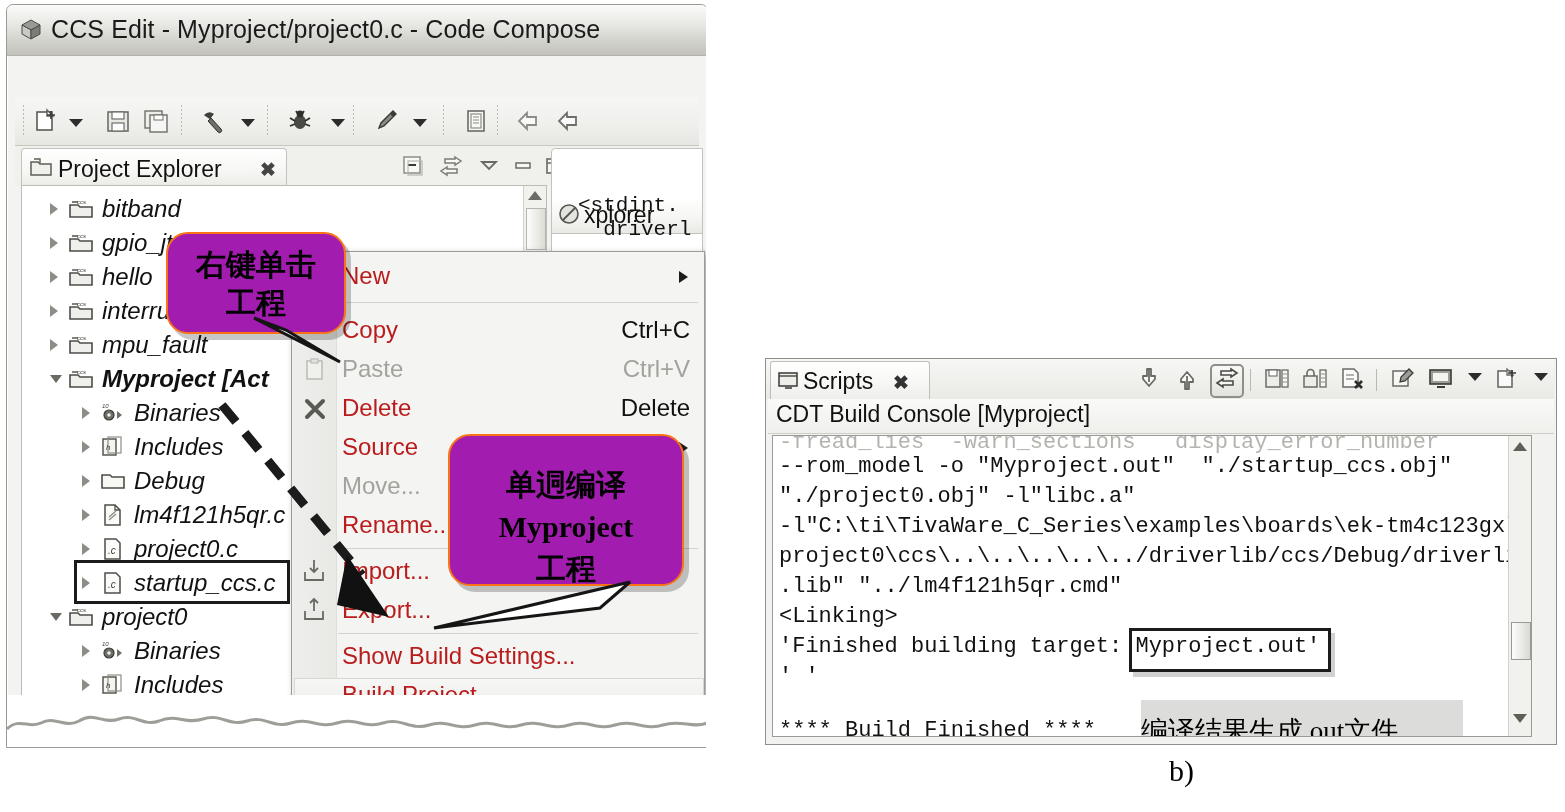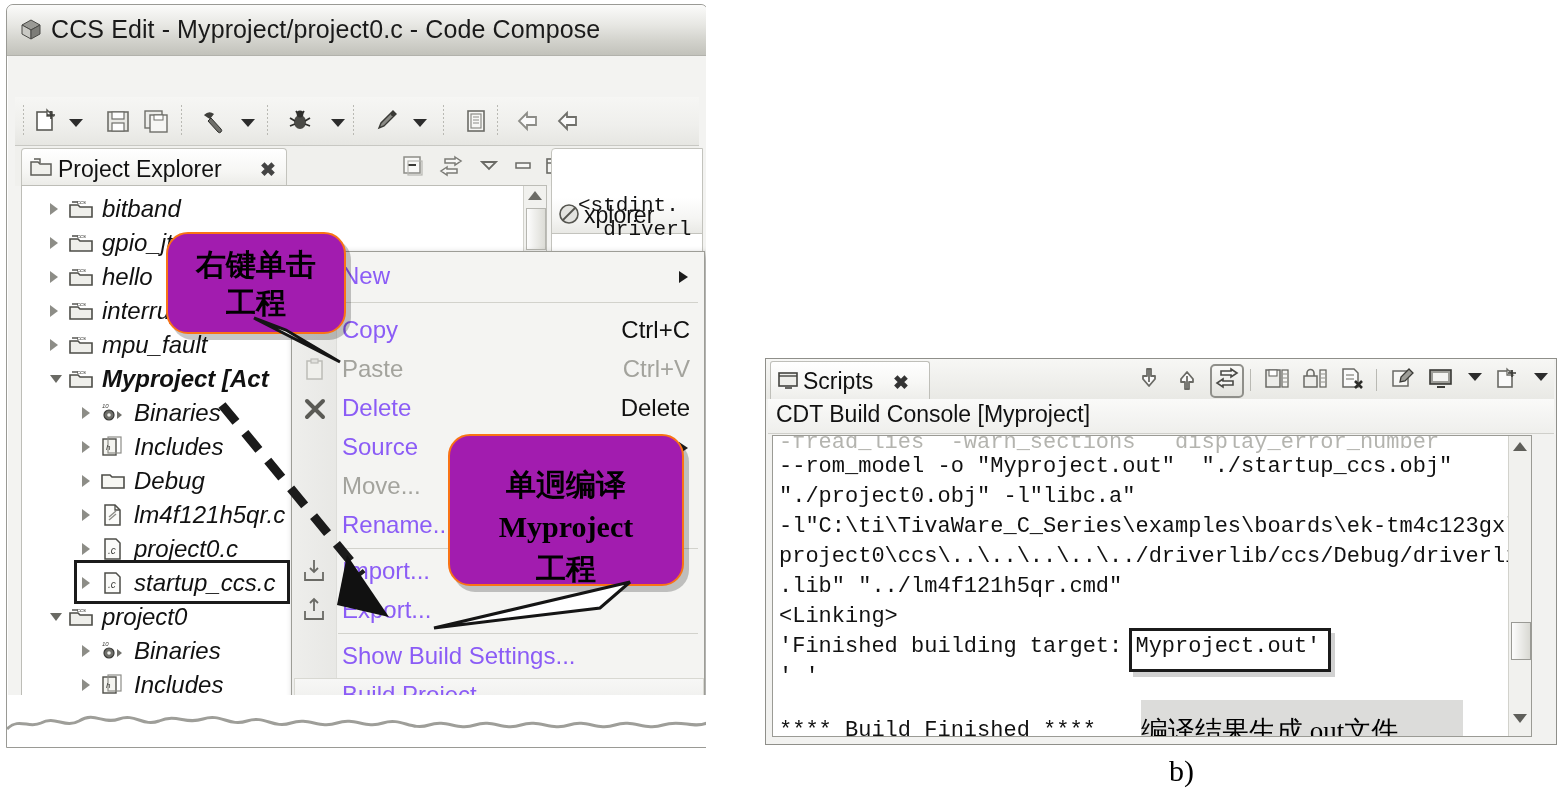--- a/index.html
+++ b/index.html
@@ -110,21 +110,21 @@
 
   
   .ctx-menu{
     position:absolute;left:284px;top:246px;width:412px;height:508px;
     background:#f4f4f2;border:1px solid #9d9d97;
     box-shadow:3px 3px 7px rgba(0,0,0,.35);
   }
   .ctx-gutter{position:absolute;left:0;top:0;width:44px;height:100%;
     background:linear-gradient(90deg,#eeeeec 0%,#e8e8e5 100%);border-right:1px solid #dedeDA;}
   .ctx-item{position:absolute;left:0;width:412px;height:38px;}
-  .ctx-label{position:absolute;left:50px;top:4px;font-size:24px;color:#8b5cf6;white-space:nowrap;}
+  .ctx-label{position:absolute;left:50px;top:4px;font-size:24px;color:#b91c1c;white-space:nowrap;}
   .ctx-label.dim{color:#a3a39d;}
   .ctx-accel{position:absolute;right:14px;top:4px;font-size:24px;color:#111;white-space:nowrap;}
   .ctx-accel.dim{color:#a3a39d;}
   .ctx-sub{position:absolute;right:16px;top:13px;width:0;height:0;
     border-top:6px solid transparent;border-bottom:6px solid transparent;border-left:9px solid #1b1b1b;}
   .ctx-sep{position:absolute;left:46px;width:360px;height:1px;background:#d2d2cc;}
   .ctx-hl{position:absolute;left:2px;width:408px;height:36px;
     background:linear-gradient(180deg,#f7f7f6,#ebebe8);border:1px solid #d8d8d2;}
   .ctx-ico{position:absolute;left:10px;width:26px;height:26px;}
 

